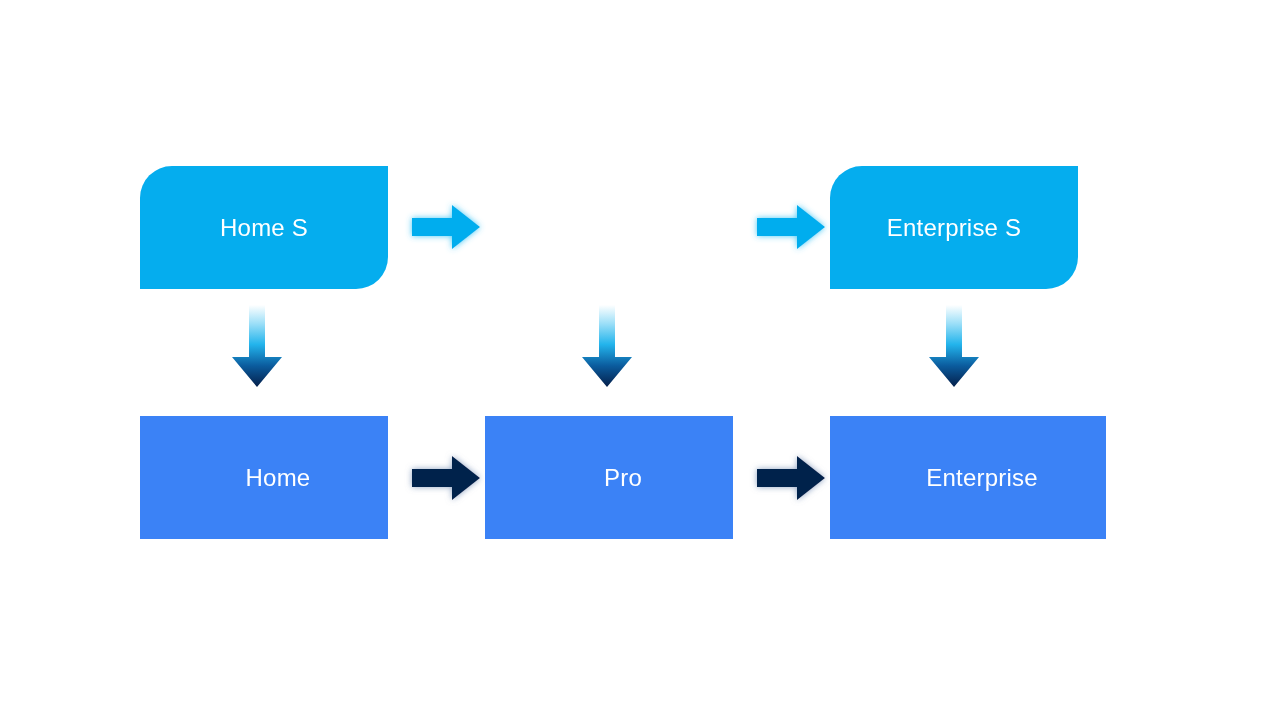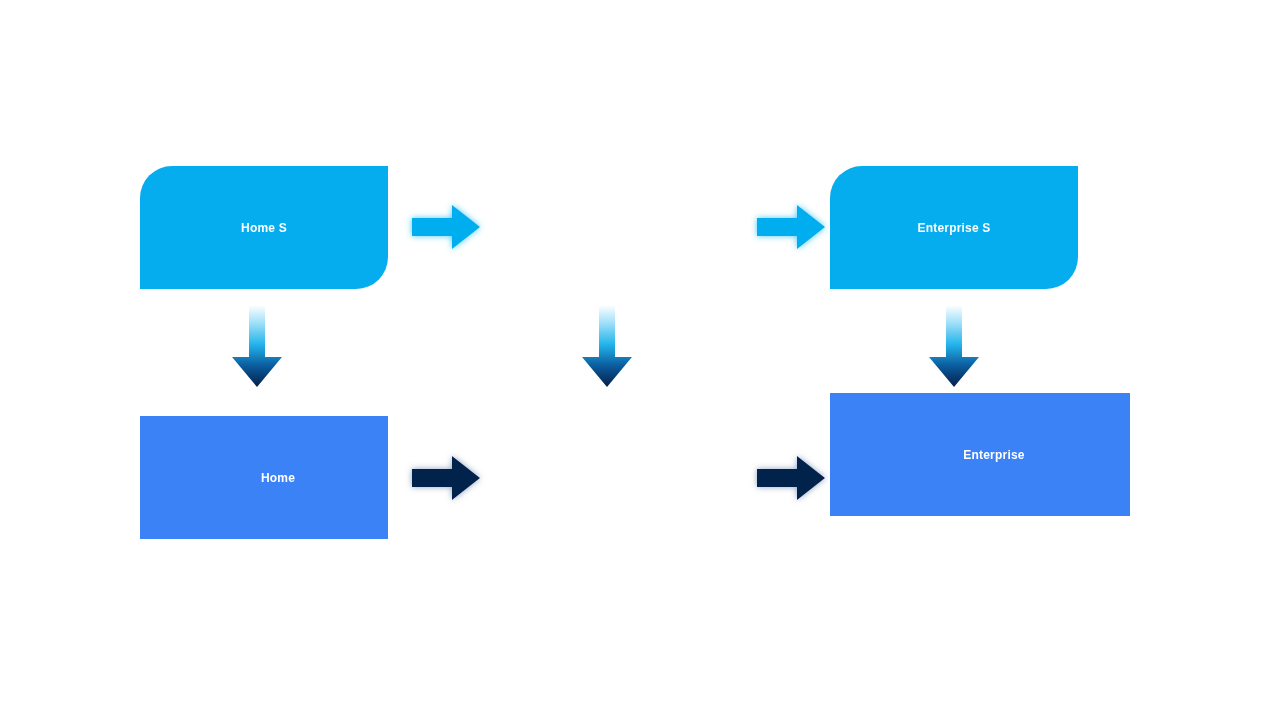--- a/index.html
+++ b/index.html
@@ -26,22 +26,22 @@
   
   .node {
     position: absolute;
     display: flex;
     align-items: center;
     justify-content: center;
     box-sizing: border-box;
   }
   .node-label {
     color: #ffffff;
-    font-size: 12px;
-    font-weight: 700;
+    font-size: 24px;
+    font-weight: 400;
     letter-spacing: 0.2px;
     line-height: 1;
     text-align: center;
     white-space: nowrap;
     -webkit-font-smoothing: antialiased;
   }
 
   
   .node.svc {
     background: #05ADEE;
@@ -144,22 +144,25 @@
         </linearGradient>
       </defs>
       <path d="M21,0 L37,0 L37,52 L54,52 L29,82 L4,52 L21,52 Z" fill="url(#vgrad3)"></path>
     </svg>
   </div>
 
   <div class="node core" style="left:140px; top:416px; width:248px; height:123px;">
     <span class="node-label">Home</span>
   </div>
 
+  <div class="node core" style="left:485px; top:416px; width:248px; height:123px;">
+    <span class="node-label">Pro</span>
+  </div>
 
-  <div class="node core" style="left:830px; top:393px; width:300px; height:123px;">
+  <div class="node core" style="left:830px; top:416px; width:276px; height:123px;">
     <span class="node-label">Enterprise</span>
   </div>
 
   <div class="h-arrow" style="left:405px; top:452px; width:80px; height:52px;">
     <svg width="80" height="52" viewBox="0 0 80 52" xmlns="http://www.w3.org/2000/svg">
       <defs>
         <filter id="glowNavy1" x="-60%" y="-60%" width="220%" height="220%">
           <feDropShadow dx="0" dy="0" stdDeviation="3.4" flood-color="#7C93B8" flood-opacity="0.85"></feDropShadow>
         </filter>
       </defs>

